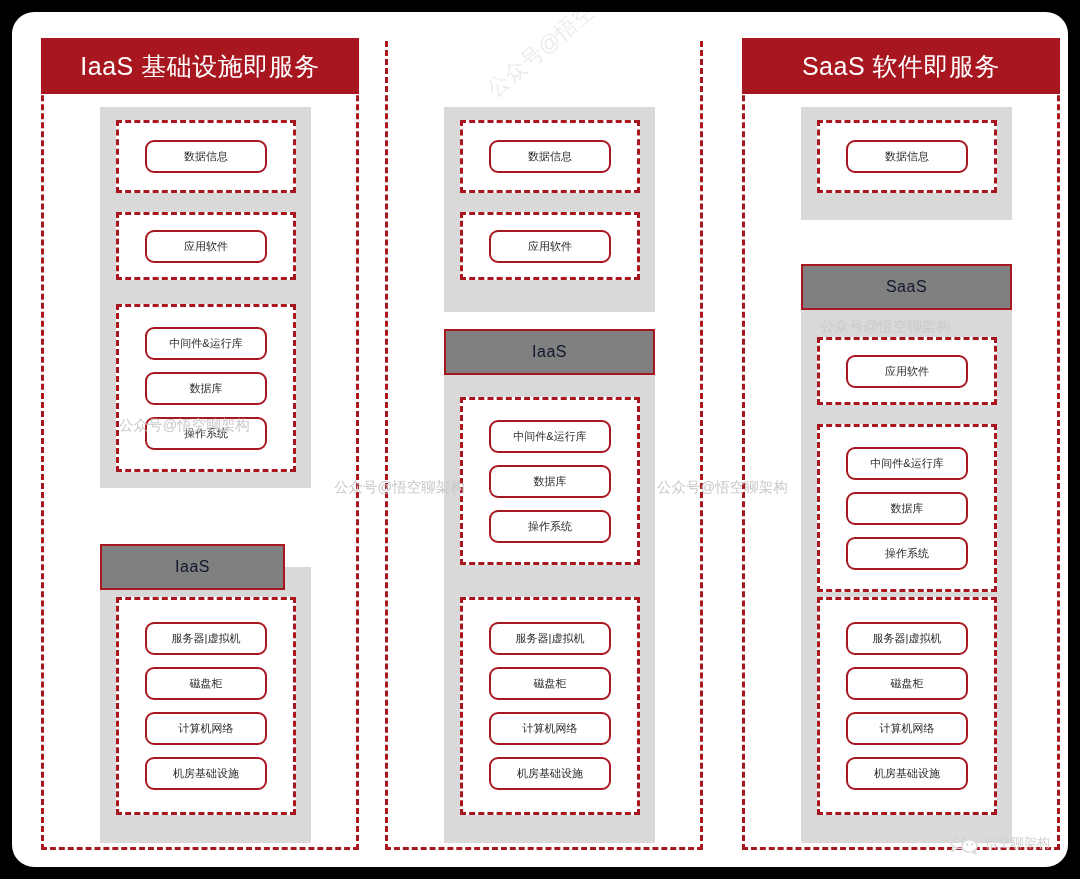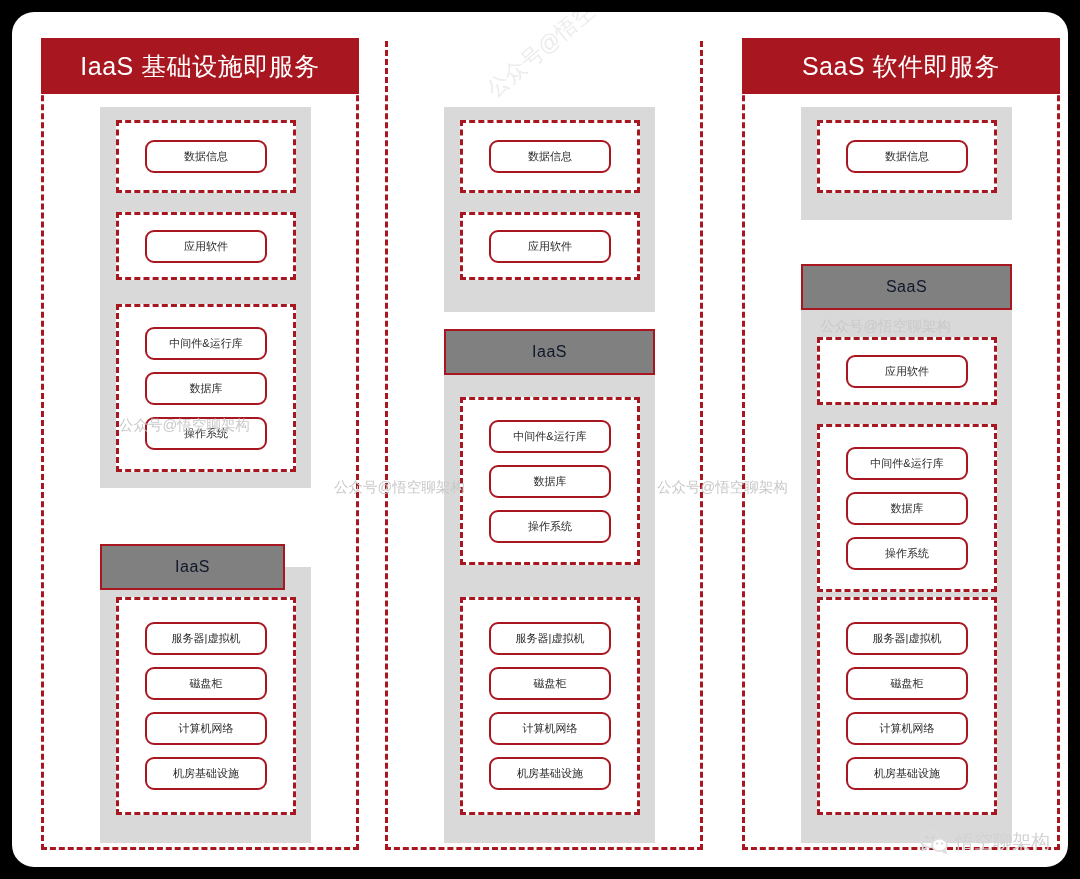--- a/index.html
+++ b/index.html
@@ -118,21 +118,21 @@
 
   
   .brand {
     position: absolute;
     right: 18px;
     bottom: 12px;
     display: flex;
     align-items: center;
     gap: 6px;
     color: #d2d2d2;
-    font-size: 19px;
+    font-size: 13px;
     white-space: nowrap;
     pointer-events: none;
   }
   .brand svg { display: block; }
 </style>
 </head>
 <body>
 
 <div class="page">
 

